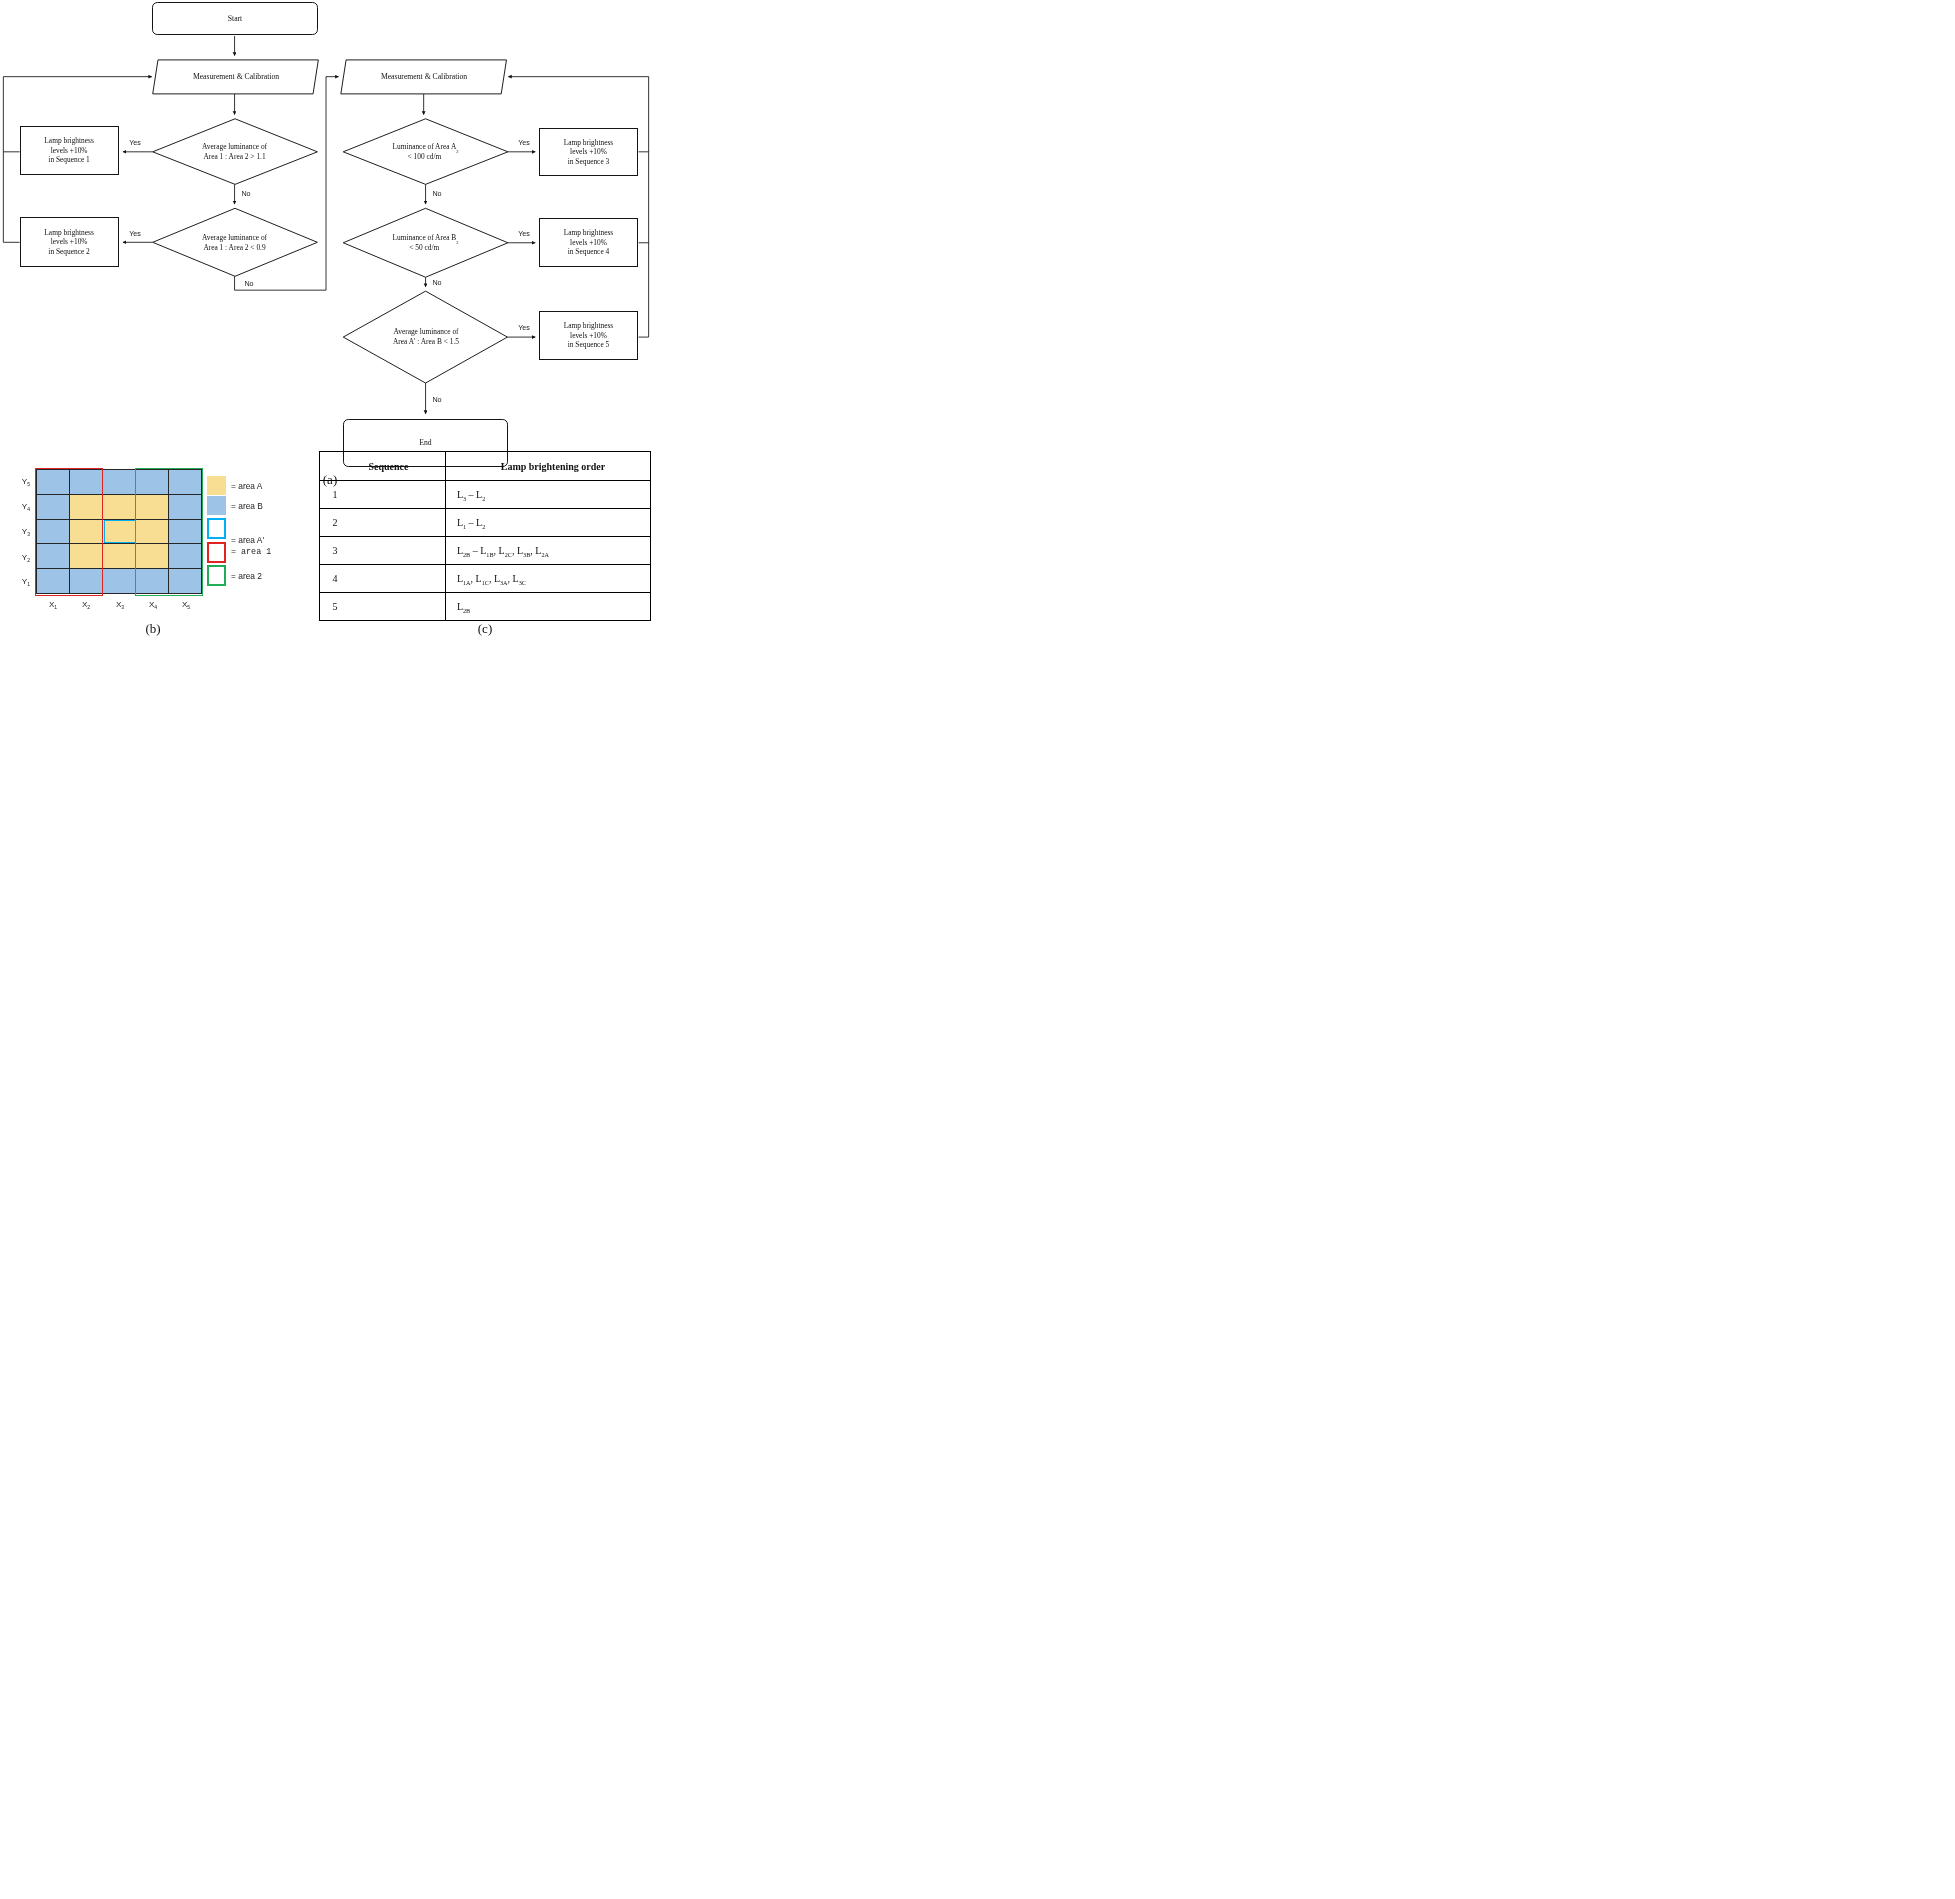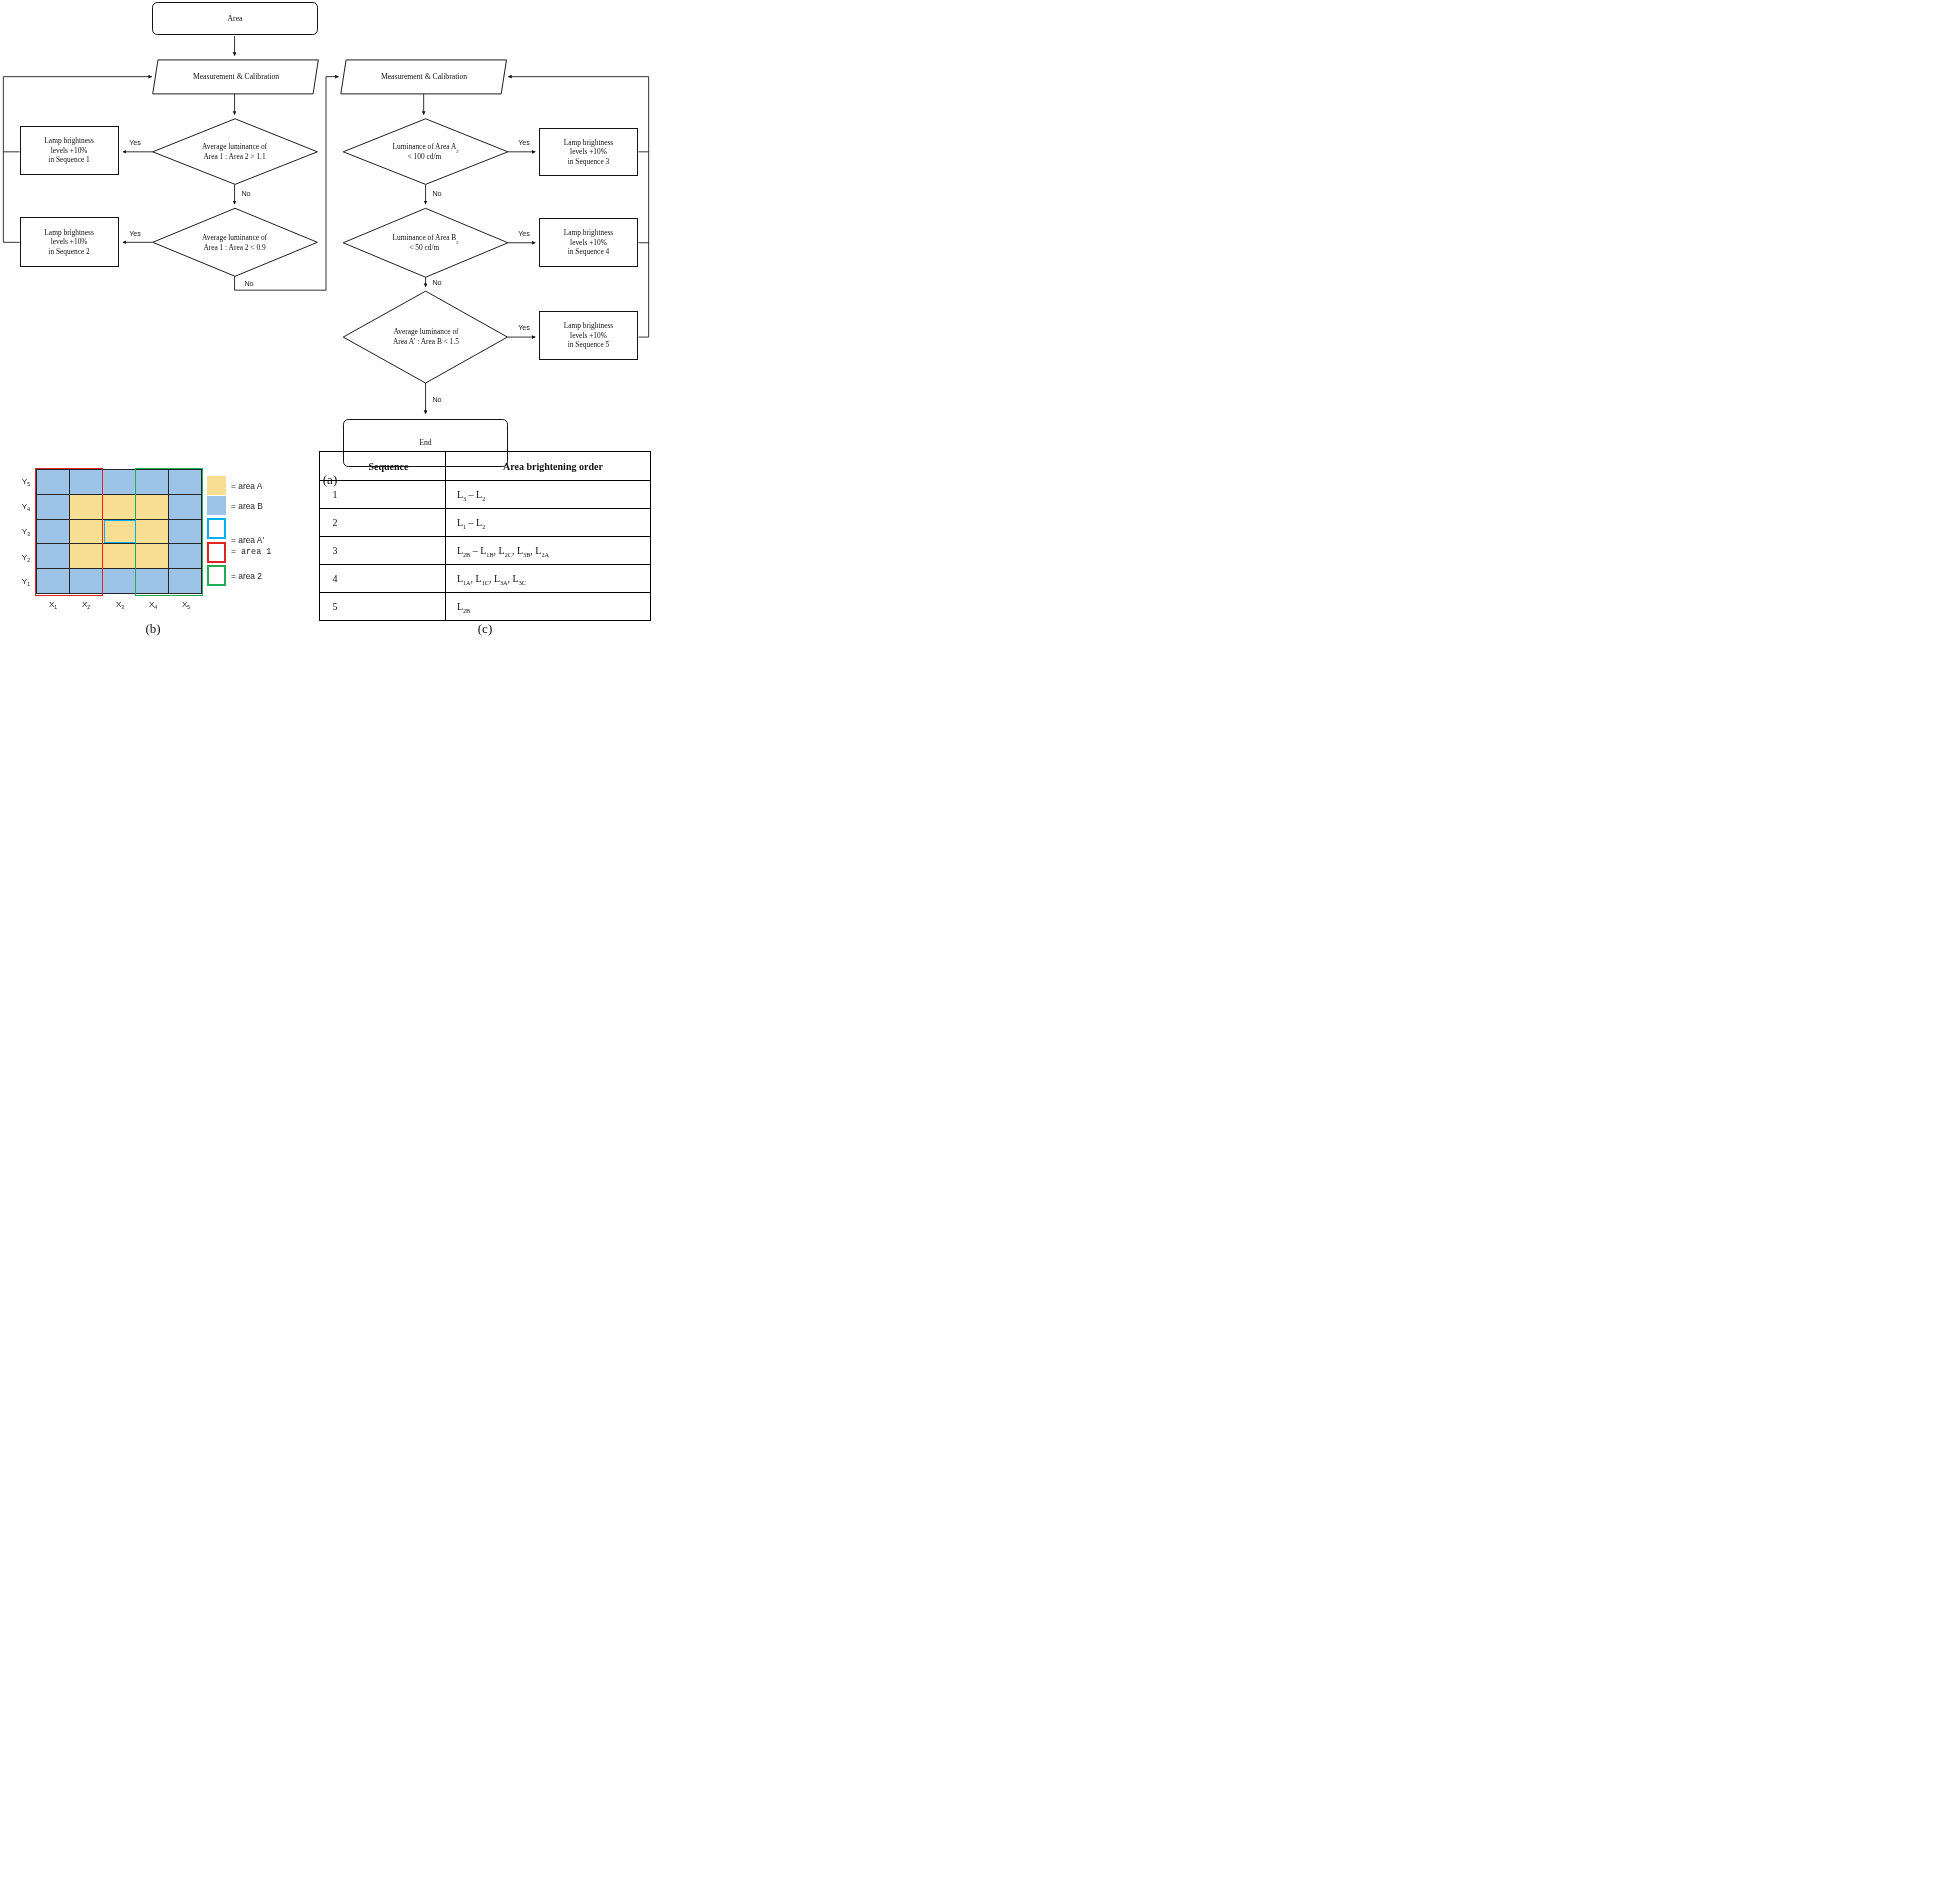--- a/index.html
+++ b/index.html
@@ -82,21 +82,21 @@
       <polygon points="330,125 665,125 654,196 319,196"></polygon>
       <polygon points="723,125 1058,125 1047,196 712,196"></polygon>
       <polygon points="491,248 663,317 491,385 319,317"></polygon>
       <polygon points="491,435 663,506 491,577 319,506"></polygon>
       <polygon points="889,248 1061,317 889,385 717,317"></polygon>
       <polygon points="889,435 1061,507 889,579 717,507"></polygon>
       <polygon points="889,608 1060,704 889,800 717,704"></polygon>
     </g>
   </svg>
 
-  <div class="node-box terminal" style="left:152px;top:2.4px;width:166px;height:33px;">Area</div>
+  <div class="node-box terminal" style="left:152px;top:2.4px;width:166px;height:33px;">Start</div>
   <div class="node-box" style="left:19.6px;top:126px;width:99px;height:49px;">Lamp brightness<br>levels +10%<br>in Sequence 1</div>
   <div class="node-box" style="left:19.6px;top:217px;width:99px;height:50px;">Lamp brightness<br>levels +10%<br>in Sequence 2</div>
   <div class="node-box" style="left:539px;top:128px;width:99px;height:48px;">Lamp brightness<br>levels +10%<br>in Sequence 3</div>
   <div class="node-box" style="left:539px;top:218px;width:99px;height:49px;">Lamp brightness<br>levels +10%<br>in Sequence 4</div>
   <div class="node-box" style="left:539px;top:311px;width:99px;height:49px;">Lamp brightness<br>levels +10%<br>in Sequence 5</div>
   <div class="node-box terminal" style="left:343px;top:419px;width:165px;height:48px;">End</div>
 
   <div class="overlay-label" style="left:153px;top:60px;width:166px;height:34px;font-size:7.7px;">Measurement &amp; Calibration</div>
   <div class="overlay-label" style="left:341px;top:60px;width:166px;height:34px;font-size:7.7px;">Measurement &amp; Calibration</div>
   <div class="overlay-label" style="left:157px;top:121px;width:155px;height:61px;">Average luminance of<br>Area 1 : Area 2 &gt; 1.1</div>
@@ -171,21 +171,21 @@
   <span class="legend-text" style="top:486px;">= area A</span>
   <span class="legend-text" style="top:506px;">= area B</span>
   <span class="legend-text" style="top:540px;">= area A'</span>
   <span class="legend-text" style="top:552px;font-family:Liberation Mono, monospace;">= area 1</span>
   <span class="legend-text" style="top:576px;">= area 2</span>
 
   <table id="seq-table">
     <tbody>
         <tr>
       <th class="c1">Sequence</th>
-      <th class="c2">Area brightening order</th>
+      <th class="c2">Lamp brightening order</th>
     </tr>
     <tr>
       <td class="c1">1</td>
       <td class="c2">L<sub>3</sub> – L<sub>2</sub></td>
     </tr>
     <tr>
       <td class="c1">2</td>
       <td class="c2">L<sub>1</sub> – L<sub>2</sub></td>
     </tr>
     <tr>

